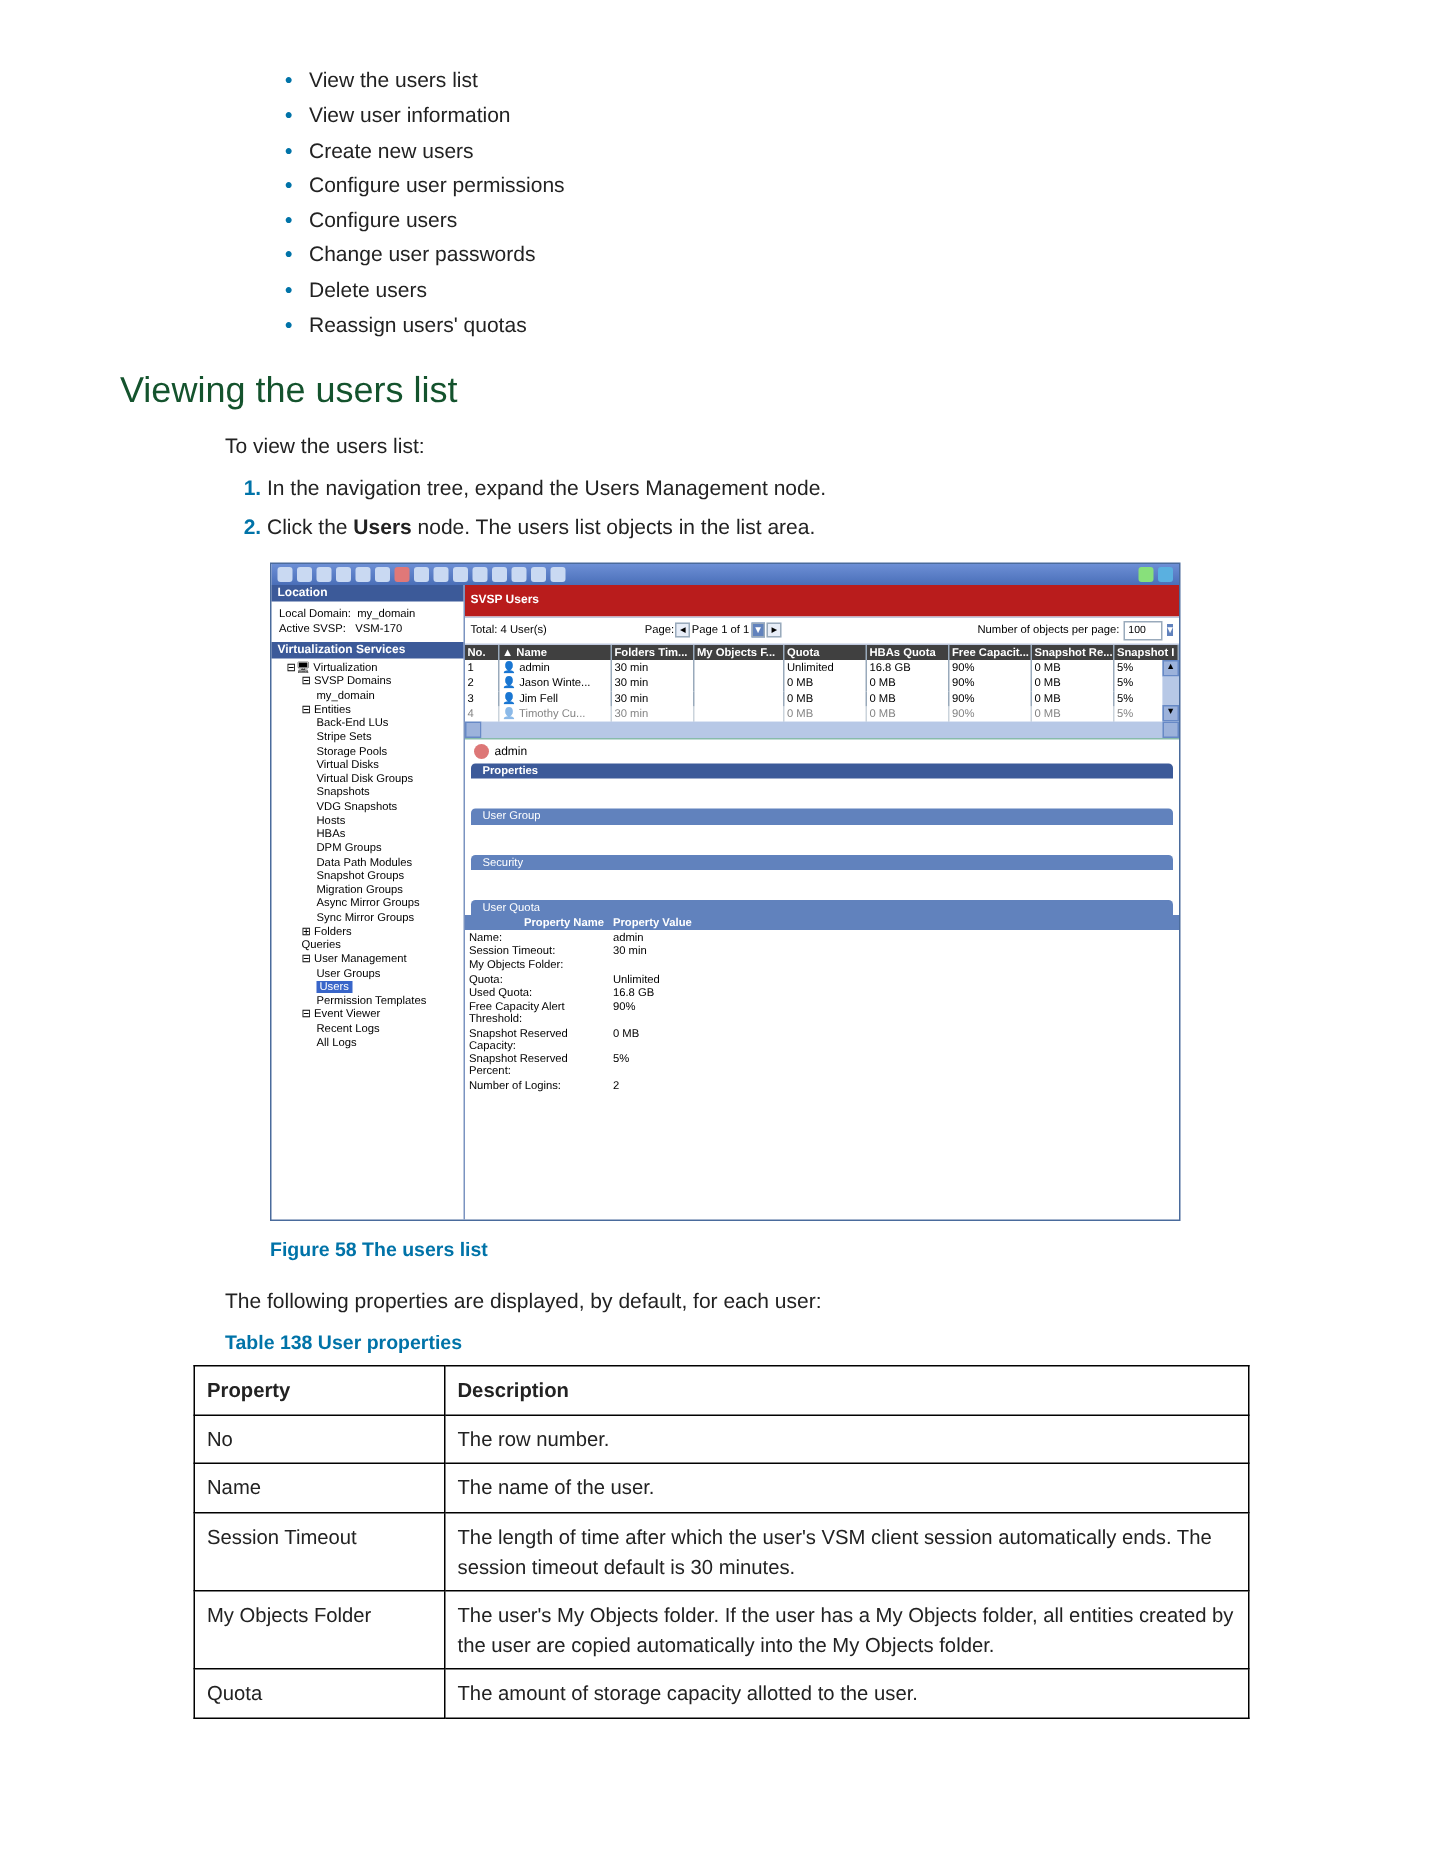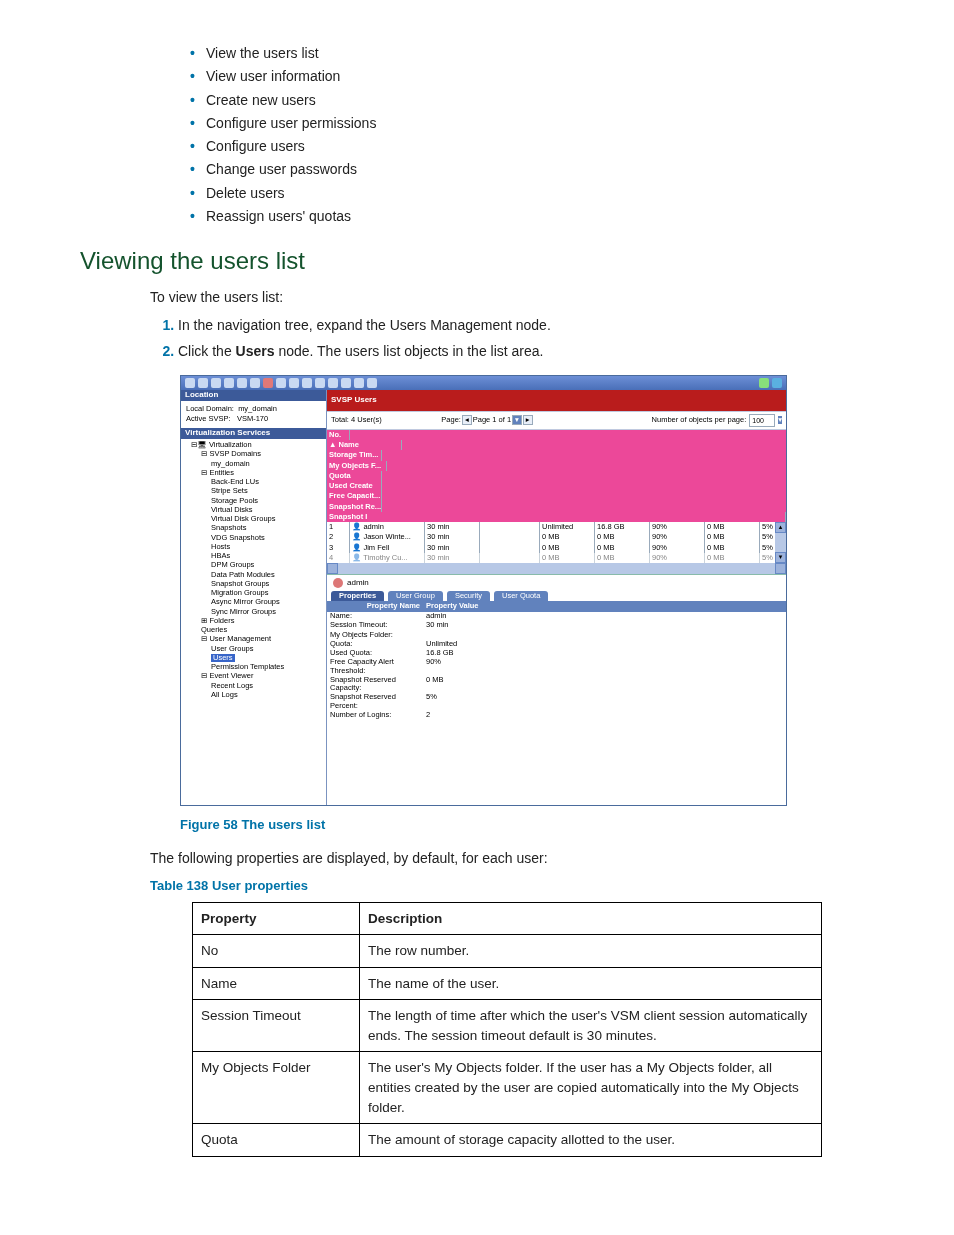--- a/index.html
+++ b/index.html
@@ -48,46 +48,46 @@
   .tree .i3 { padding-left: 28px; }
   .tree .sel { background:#3865c9; color:#fff; display:inline-block; padding:0 2px; }
   .right-pane { flex:1; display:flex; flex-direction:column; }
   .panel-head { background:#b91c1c; color:#fff; font-weight:bold; padding:6px 4px; }
   .actions-bar { padding:2px 4px; color:#4a6fb8; }
   .total-row { display:flex; padding:2px 4px; align-items:center; font-size:7.5px; border-top:1px solid #c0c9df; border-bottom:1px solid #c0c9df;}
   .total-row .pager { margin-left:auto; display:flex; gap:1px; align-items:center;}
   .total-row .pager span.btn { border:1px solid #9ab; padding:0 2px; background:#e8eef8;}
   .total-row .objs { margin-left:auto; display:flex; gap:3px; align-items:center; }
   .total-row .objs input { width:20px; height:9px; font-size:7px; border:1px solid #9ab; }
-  .grid-head { background:#ec4899; color:#fff; font-weight:bold; display:flex; font-size:7.5px;flex-direction:column;}
+  .grid-head { background:#404040; color:#fff; font-weight:bold; display:flex; font-size:7.5px;}
   .grid-head div, .grid-row div { padding:1px 2px; border-right:1px solid #9ab; overflow:hidden; white-space:nowrap;}
   .c-no{width:18px} .c-nm{width:70px} .c-st{width:50px} .c-mo{width:55px} .c-q{width:50px} .c-uq{width:50px} .c-fc{width:50px} .c-sr{width:50px} .c-si{flex:1}
   .grid-row { display:flex; font-size:7.5px; background:#fff; }
   .grid-body { position:relative; }
   .scroll-r { position:absolute; right:0; top:0; bottom:0; width:11px; background:#dbe5f5; display:flex; flex-direction:column;}
   .scroll-r span{ height:9px; background:#9cb2db; border:1px solid #6789c6; margin:0; font-size:7px; text-align:center;}
   .scroll-b { height:11px; background:#dbe5f5; display:flex;}
   .scroll-b span{ width:9px; background:#9cb2db; border:1px solid #6789c6;}
   .detail { border-top:1px solid #8ba; flex:1; display:flex; flex-direction:column;}
   .detail-user { padding:3px 6px; display:flex; align-items:center; gap:4px;}
   .detail-user .ui { width:10px; height:10px; background:#d77; border-radius:50%; }
-  .tabs { display:flex; gap:4px; padding:0 4px; font-size:7.5px;}
+  .tabs { display:flex; gap:20px; padding:0 4px; font-size:7.5px;flex-direction:column;}
   .tabs div { background:#6182bd; color:#fff; padding:1px 8px; border-radius:3px 3px 0 0;}
   .tabs .active { background:#3c5a99; font-weight:bold;}
   .prop-head { background:#6182bd; color:#fff; font-weight:bold; display:flex; font-size:7.5px;}
   .prop-head div { padding:1px 3px;text-align:right; }
   .prop-body { font-size:7.5px; }
   .prop-body div { display:flex; }
   .prop-body div span:first-child { width:90px; padding:0.5px 3px;}
   .prop-body div span:last-child { padding:0.5px 3px;}
   .detail-fill { flex:1; min-height:85px;}
 
   .fig-caption { color:#0073a8; font-weight:bold; margin: 8px 0 14px 100px; font-size:13px; }
   .tbl-caption { color:#0073a8; font-weight:bold; margin: 8px 0 6px 70px; font-size:13px; }
-  table.props { border-collapse: collapse; width: 630px; margin-left:112px; font-size:13.5px;}
+  table.props { border-collapse: collapse; width: 704px; margin-left:49px; font-size:13.5px;}
   table.props th, table.props td { border:1px solid #000; padding:6px 8px; text-align:left; vertical-align:top;}
   table.props th:first-child, table.props td:first-child { width:150px; }
   table.props th { font-weight:bold; }
   .footer { margin-top:90px; text-align:right; font-size:14px; padding-right:30px;}
 </style>
 </head>
 <body>
 
 <ul class="top-list">
   <li>View the users list</li>
@@ -183,24 +183,24 @@
         </div>
         <div class="objs">
           <span>Number of objects per page:</span>
           <input value="100" style="">
           <span class="btn" style="background:#6182bd;color:#fff;">▾</span>
         </div>
       </div>
       <div class="grid-head">
         <div class="c-no">No.</div>
         <div class="c-nm">▲ <span>Name</span></div>
-        <div class="c-st">Storage Tim...</div>
+        <div class="c-st">Folders Tim...</div>
         <div class="c-mo">My Objects F...</div>
         <div class="c-q">Quota</div>
-        <div class="c-uq">Used Create</div>
+        <div class="c-uq">HBAs Quota</div>
         <div class="c-fc">Free Capacit...</div>
         <div class="c-sr">Snapshot Re...</div>
         <div class="c-si">Snapshot I</div>
       </div>
       <div class="grid-body">
         <div class="grid-row">
             <div class="c-no">1</div>
             <div class="c-nm">👤 <span>admin</span></div>
             <div class="c-st">30  min</div>
             <div class="c-mo"></div>

